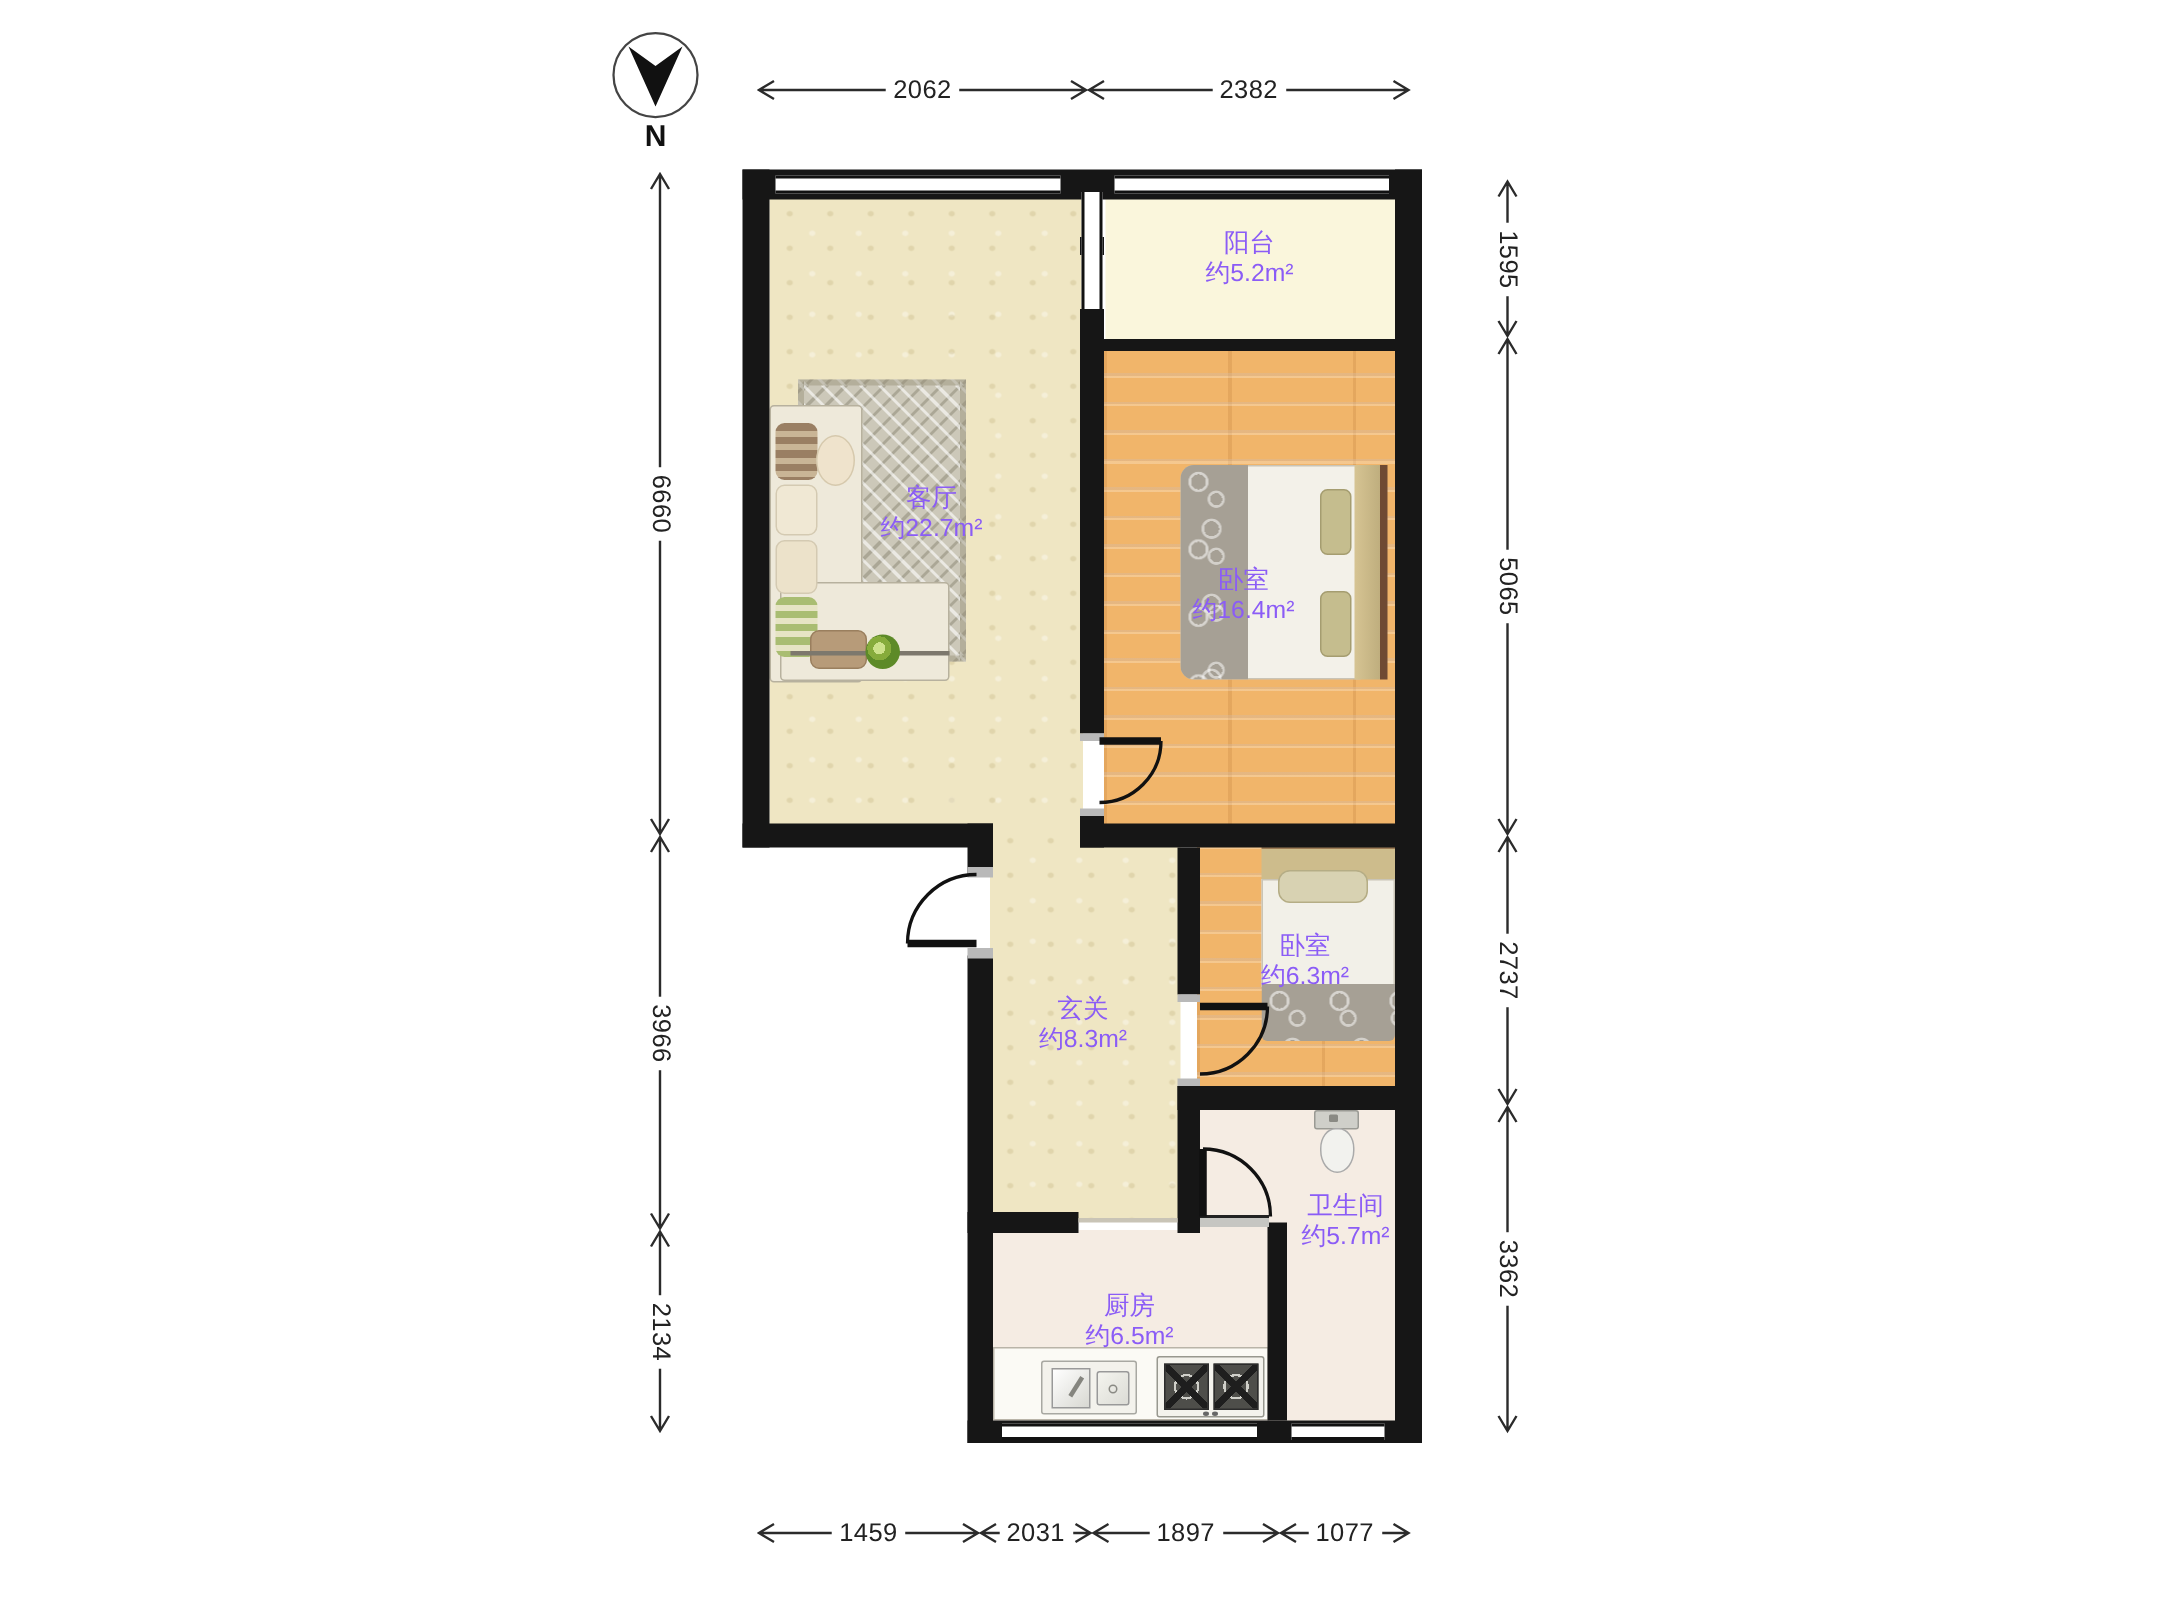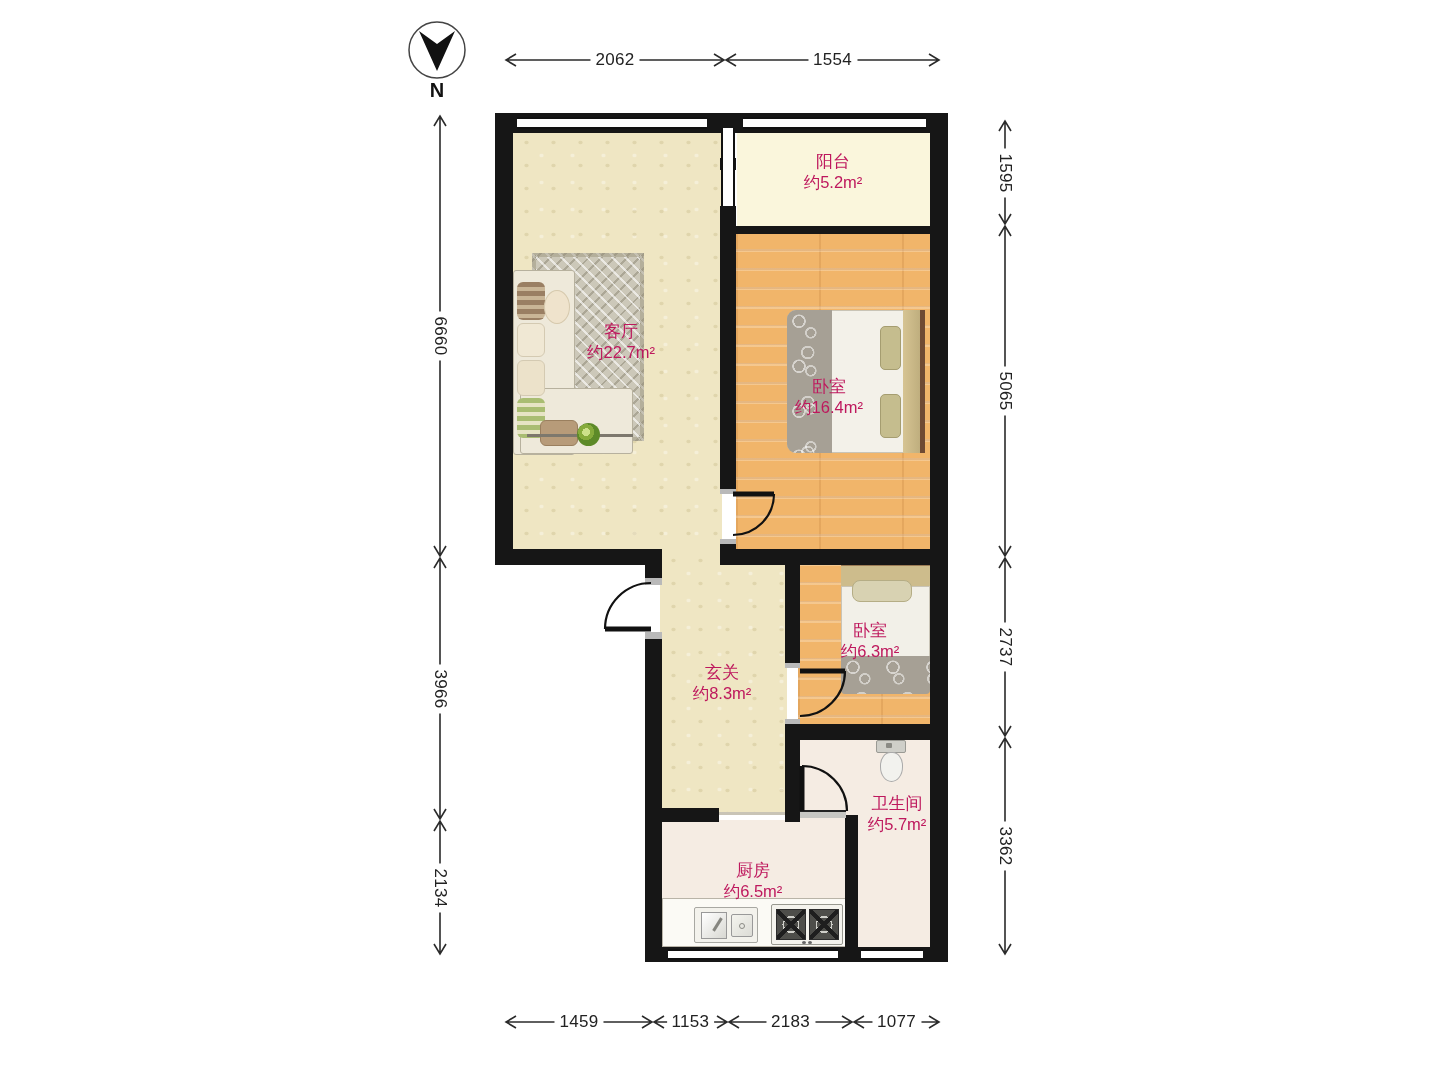--- a/index.html
+++ b/index.html
@@ -17,21 +17,21 @@
                      repeating-linear-gradient(90deg,rgba(150,80,20,.14) 0 2px,transparent 2px 83px);}
   .floor-tile{background:#f5ece3;}
   .furn{position:absolute;z-index:2;}
   .wall{position:absolute;background:#161616;z-index:3;}
   .frame{position:absolute;background:#b9b9b9;z-index:4;}
   .window-h{position:absolute;background:#fff;border-top:2.5px solid #111;border-bottom:2.5px solid #111;z-index:4;}
   .window-v{position:absolute;background:#fff;border-left:2.5px solid #111;border-right:2.5px solid #111;z-index:4;}
   #overlay{position:absolute;left:0;top:0;z-index:6;pointer-events:none;}
   svg text{font-family:"Liberation Sans",sans-serif;}
   .room-label{position:absolute;z-index:7;transform:translate(-50%,-50%);text-align:center;
-    color:#be185d;white-space:nowrap;line-height:21px;}
+    color:#8b5cf6;white-space:nowrap;line-height:21px;}
   .room-label .rname{font-size:17px;display:block;}
   .room-label .rarea{font-size:16.5px;display:block;}
   .dim-label{position:absolute;z-index:7;transform:translate(-50%,-50%);background:#fff;
     padding:0 5px;font-size:17px;color:#222;letter-spacing:.3px;white-space:nowrap;}
   .dim-label.v{transform:translate(-50%,-50%) rotate(90deg);}
   
   .sofa-shell{background:#eee9da;border:1px solid #b7b19e;border-radius:3px;}
   .pillow{position:absolute;border-radius:6px;}
   .blanket{background-color:#a6a095;
     background-image:radial-gradient(circle at 30% 25%,transparent 5px,rgba(255,255,255,.55) 5px 6.5px,transparent 7px),
@@ -205,25 +205,25 @@
   <div class="room-label" style="left:897px;top:814px;">
     <span class="rname">卫生间</span>
     <span class="rarea">约5.7m²</span>
   </div>
   <div class="room-label" style="left:753px;top:881px;">
     <span class="rname">厨房</span>
     <span class="rarea">约6.5m²</span>
   </div>
 
 <div class="dim-label" style="left: 615px; top: 60px;">2062</div>
-    <div class="dim-label" style="left: 832.5px; top: 60px;">1554</div>
+    <div class="dim-label" style="left: 832.5px; top: 60px;">2382</div>
     <div class="dim-label v" style="left: 440px; top: 336px;">6660</div>
     <div class="dim-label v" style="left: 440px; top: 688.5px;">3966</div>
     <div class="dim-label v" style="left: 440px; top: 887.5px;">2134</div>
     <div class="dim-label v" style="left: 1005px; top: 172.5px;">1595</div>
     <div class="dim-label v" style="left: 1005px; top: 391px;">5065</div>
     <div class="dim-label v" style="left: 1005px; top: 647px;">2737</div>
     <div class="dim-label v" style="left: 1005px; top: 846px;">3362</div>
     <div class="dim-label" style="left: 579px; top: 1022px;">1459</div>
-    <div class="dim-label" style="left: 690.5px; top: 1022px;">1153</div>
-    <div class="dim-label" style="left: 790.5px; top: 1022px;">2183</div>
+    <div class="dim-label" style="left: 690.5px; top: 1022px;">2031</div>
+    <div class="dim-label" style="left: 790.5px; top: 1022px;">1897</div>
     <div class="dim-label" style="left: 896.5px; top: 1022px;">1077</div>
   </div>
 
 </body></html>

